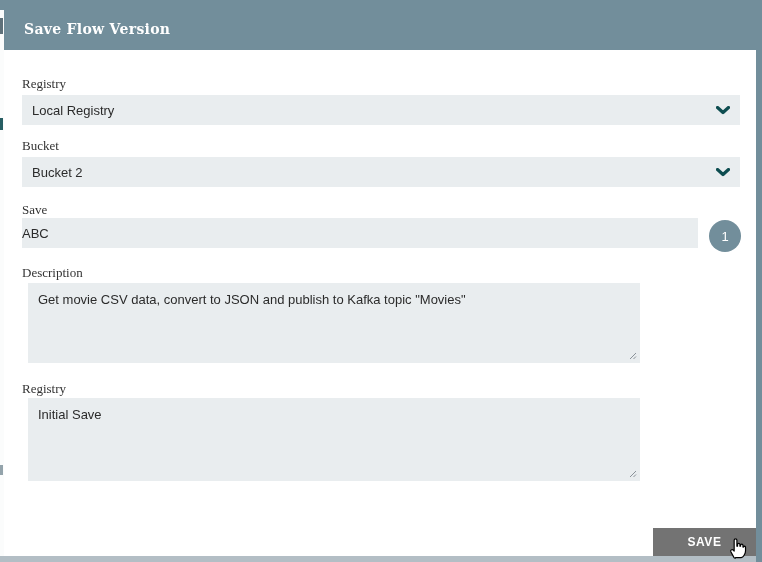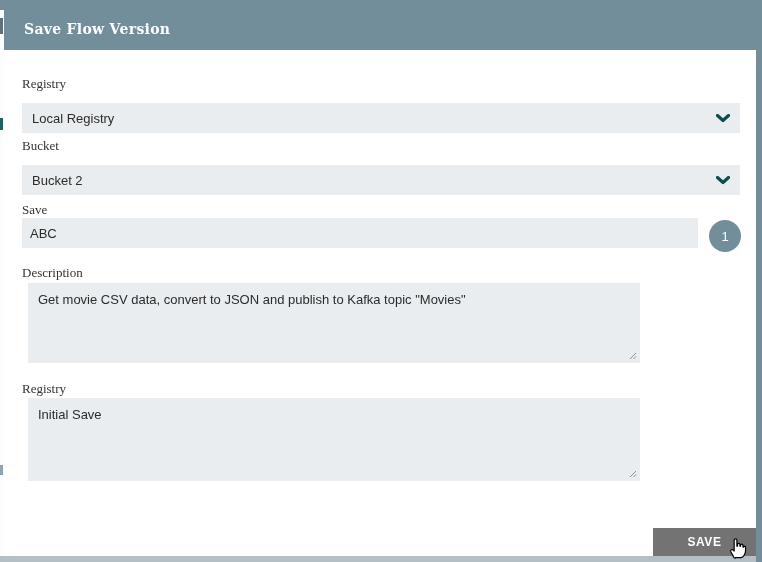--- a/index.html
+++ b/index.html
@@ -20,26 +20,26 @@
   .dialog{position:absolute;left:4px;top:8px;width:752px;height:548px;background:#ffffff;}
   .dialog-header{position:absolute;left:0;top:0;width:100%;height:42px;background:#728e9b;
     display:flex;align-items:center;padding:0 20px;box-sizing:border-box;}
   .dialog-title{margin:0;font-family:"DejaVu Serif",serif;font-weight:700;font-size:14px;
     color:#ffffff;letter-spacing:.3px;}
 
   .lbl{position:absolute;left:18px;font-family:Liberation Serif, serif;font-size:13px;color:#333333;}
 
   .select{position:absolute;left:18px;width:718px;height:30px;background:#e9edef;
     display:flex;align-items:center;justify-content:space-between;box-sizing:border-box;
-    padding:0 10px;cursor:pointer;margin-top:8px;}
+    padding:0 10px;cursor:pointer;}
   .select-value{font-size:13px;color:#2b2b2b;}
   .chevron{flex:0 0 auto;}
 
   .text-input{position:absolute;left:18px;width:676px;height:30px;background:#e9edef;
-    border:none;outline:none;box-sizing:border-box;padding:0 8px;font-family:"Liberation Sans",sans-serif;
+    border:none;outline:none;box-sizing:border-box;padding:0 0;font-family:"Liberation Sans",sans-serif;
     font-size:13px;color:#2b2b2b;}
 
   .badge{position:absolute;left:705px;width:32px;height:32px;border-radius:50%;
     background:#728e9b;color:#ffffff;font-size:13px;display:flex;align-items:center;
     justify-content:center;}
 
   .ta-wrap{position:absolute;left:24px;width:612px;}
   .ta-wrap textarea{width:100%;height:100%;background:#e9edef;border:none;outline:none;
     resize:none;box-sizing:border-box;padding:9px 10px;font-family:"Liberation Sans",sans-serif;
     font-size:13px;color:#2b2b2b;}

